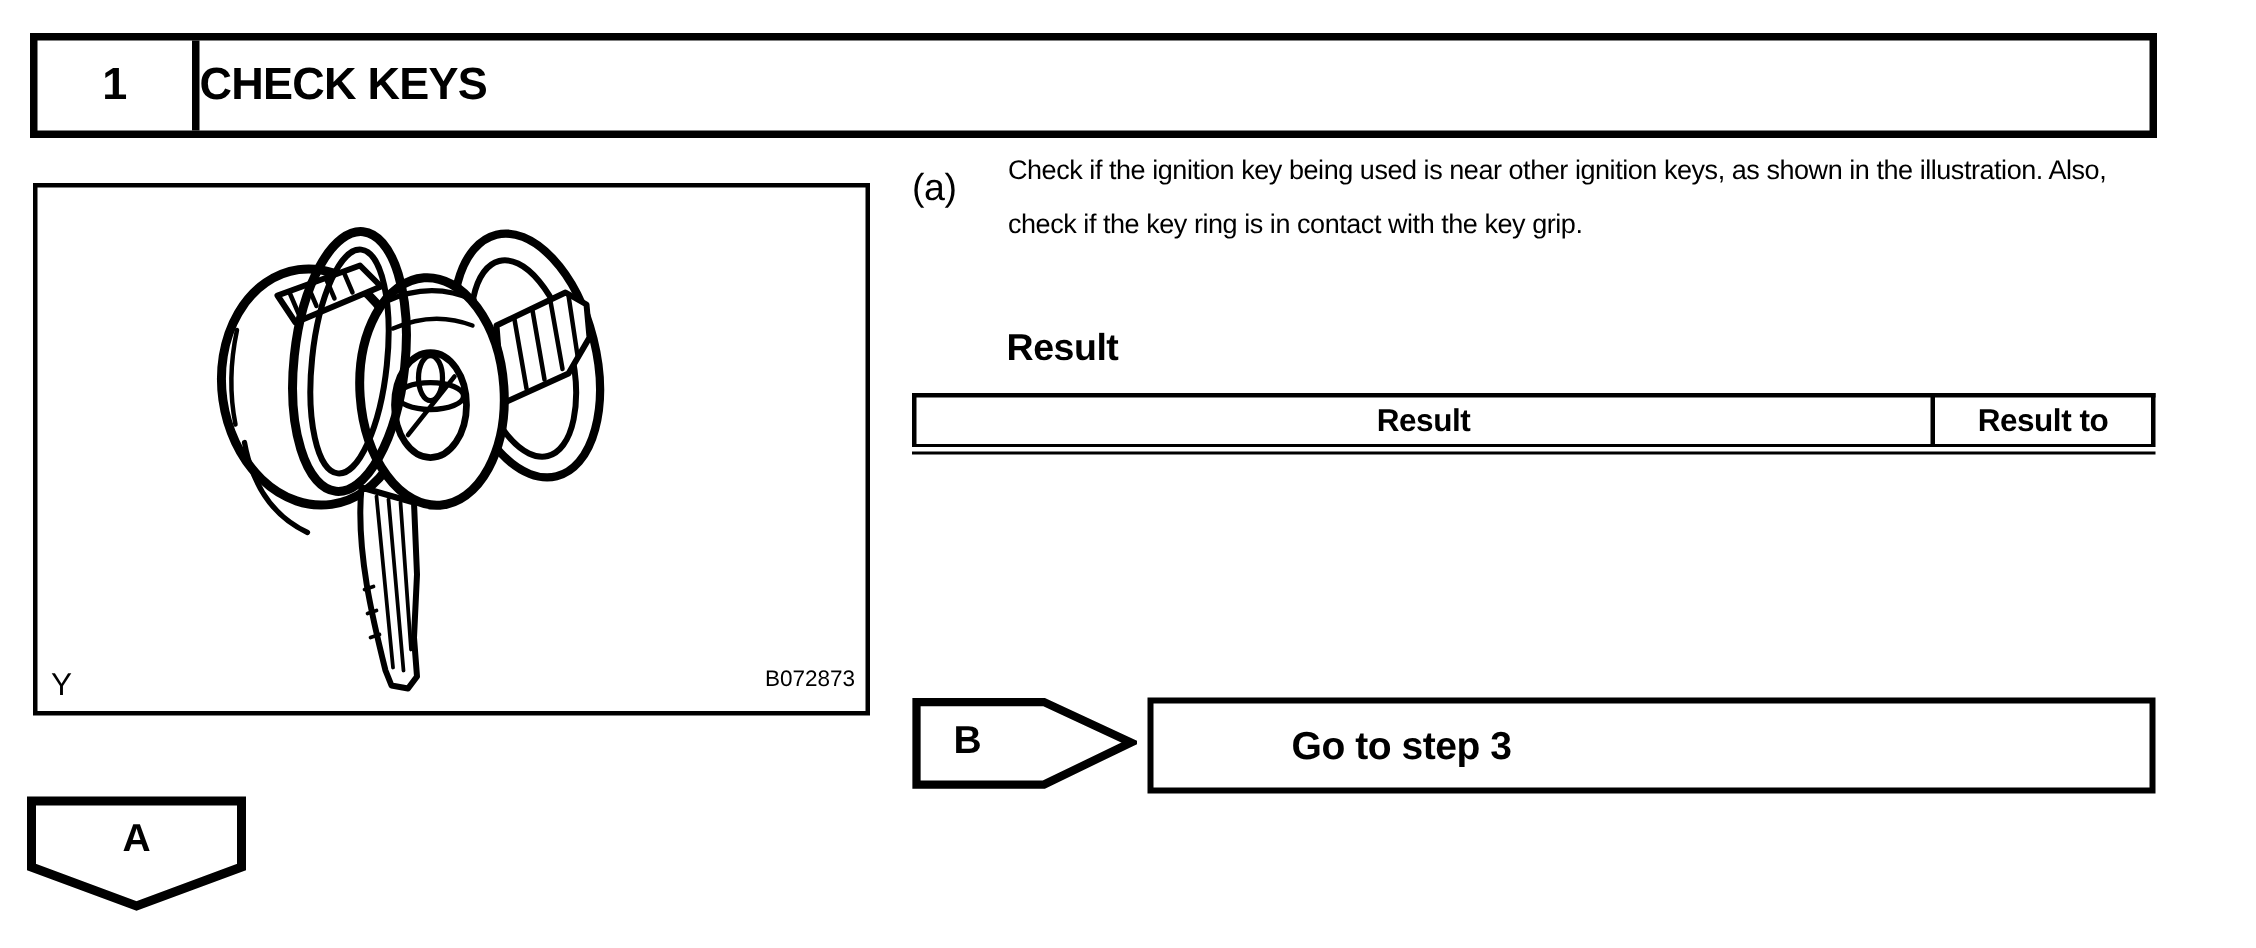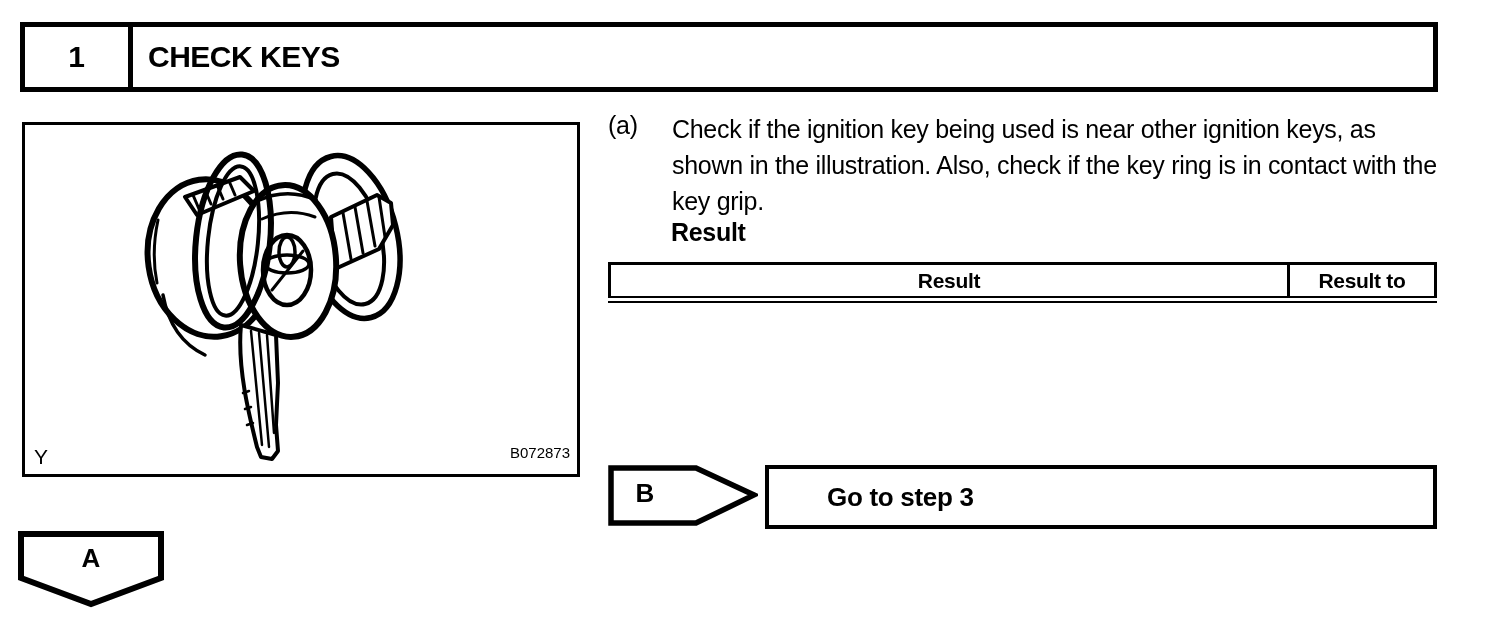--- a/index.html
+++ b/index.html
@@ -20,21 +20,20 @@
     display: flex; align-items: stretch;
     background: #fff;
   }
   .step-num-cell {
     width: 108px; border-right: 5px solid #000;
     display: flex; align-items: center; justify-content: center;
     font-weight: bold; font-size: 30px;
   }
   .step-title-cell {
     flex: 1; display: flex; align-items: center;
-    padding-left: 15px;
     font-weight: bold; font-size: 30px; letter-spacing: -0.5px;
   }
 
   
   .figure-box {
     left: 22px; top: 122px; width: 558px; height: 355px;
     border: 3px solid #000; background: #fff;
   }
   .figure-box svg { position: absolute; left: 0; top: 0; }
   .fig-corner-label {
@@ -45,22 +44,22 @@
     position: absolute; right: 7px; bottom: 13px;
     font-size: 15px;
   }
 
   
   .inst-marker {
     left: 608px; top: 111px;
     font-size: 25px; letter-spacing: -0.3px;
   }
   .inst-text {
-    left: 672px; top: 111px; width: 770px;
-    font-size: 25px; line-height: 36px; letter-spacing: -0.3px;
+    left: 672px; top: 95px; width: 770px;
+    font-size: 18px; line-height: 36px; letter-spacing: -0.3px;
   }
   .result-heading {
     left: 671px; top: 218px;
     font-size: 25px; font-weight: bold; letter-spacing: -0.3px;
   }
 
   
   .result-table {
     position: absolute; left: 608px; top: 262px; width: 829px;
     border-collapse: collapse; background: #fff;
@@ -89,21 +88,21 @@
   .branch-b-label {
     left: 612px; top: 478px; width: 66px;
     text-align: center; font-size: 26px; font-weight: bold;
   }
   .goto-box {
     left: 765px; top: 465px; width: 672px; height: 64px;
     border: 4px solid #000; background: #fff;
     display: flex; align-items: center;
   }
   .goto-label {
-    padding-left: 58px;
+    padding-left: 92px;
     font-size: 26px; font-weight: bold; letter-spacing: -0.3px;
   }
   .branch-a-shape { left: 17px; top: 530px; width: 148px; height: 80px; }
   .branch-a-label {
     left: 20px; top: 543px; width: 142px;
     text-align: center; font-size: 26px; font-weight: bold;
   }
 </style>
 </head>
 <body>

